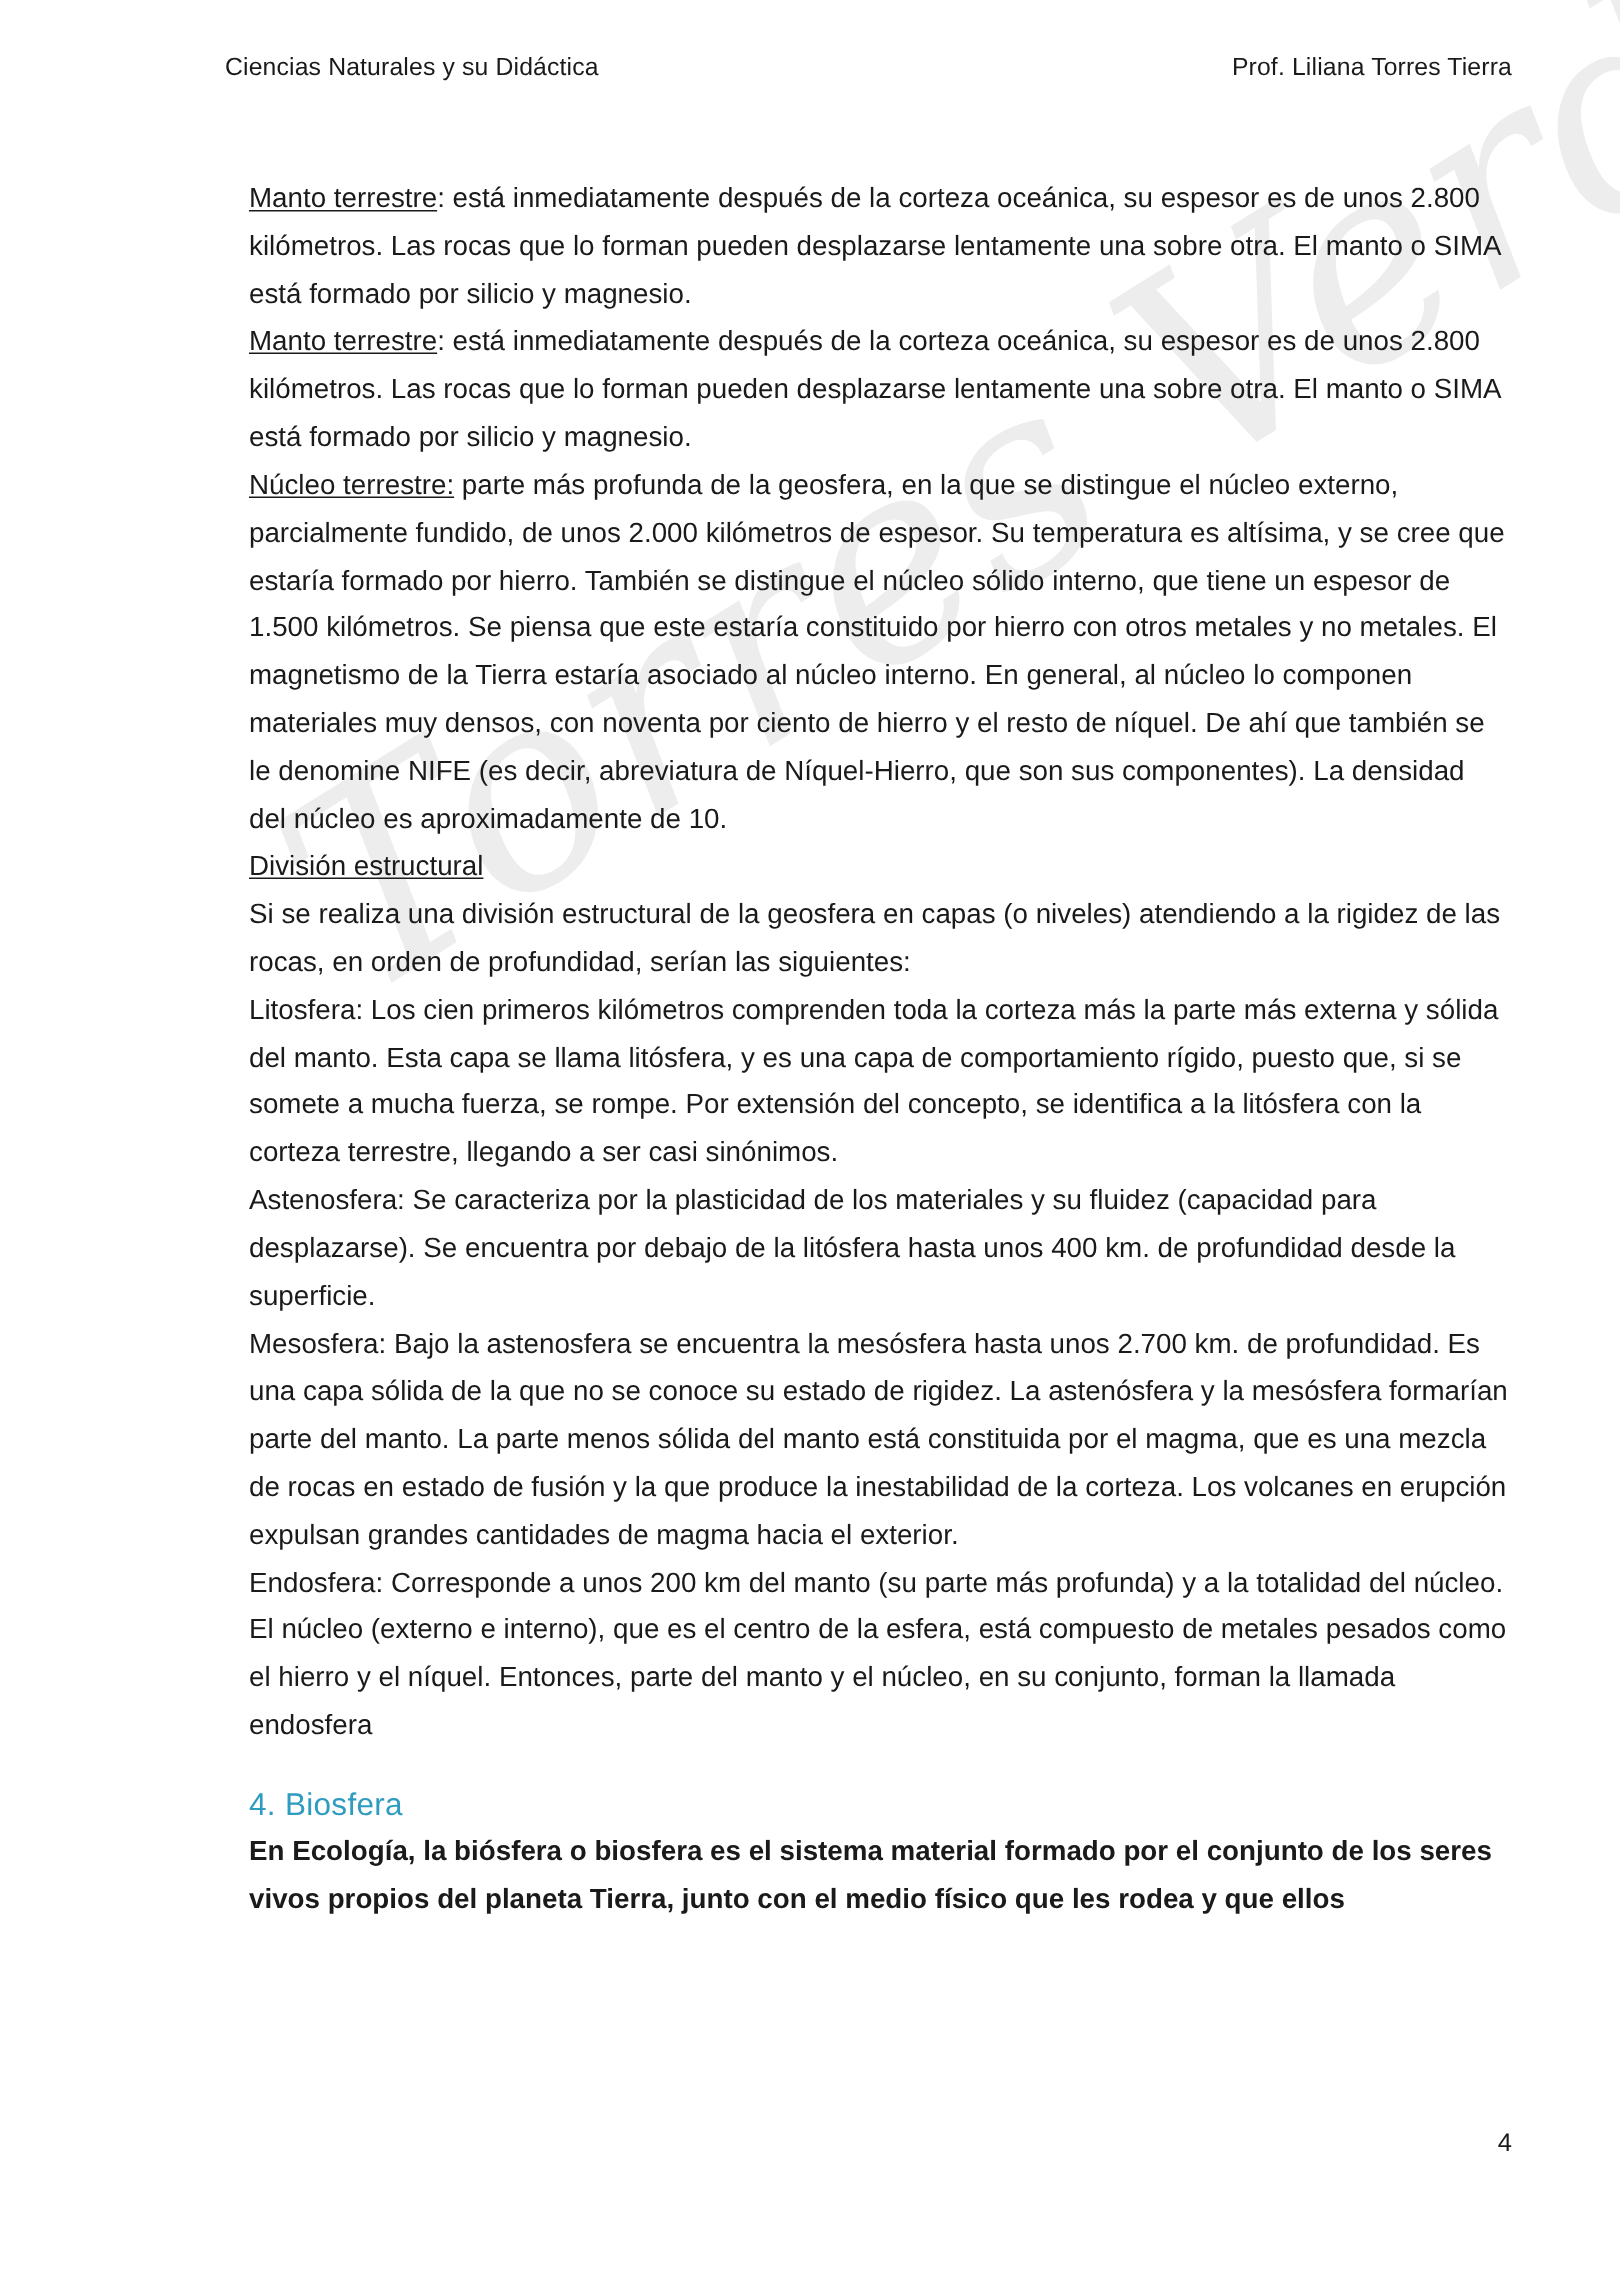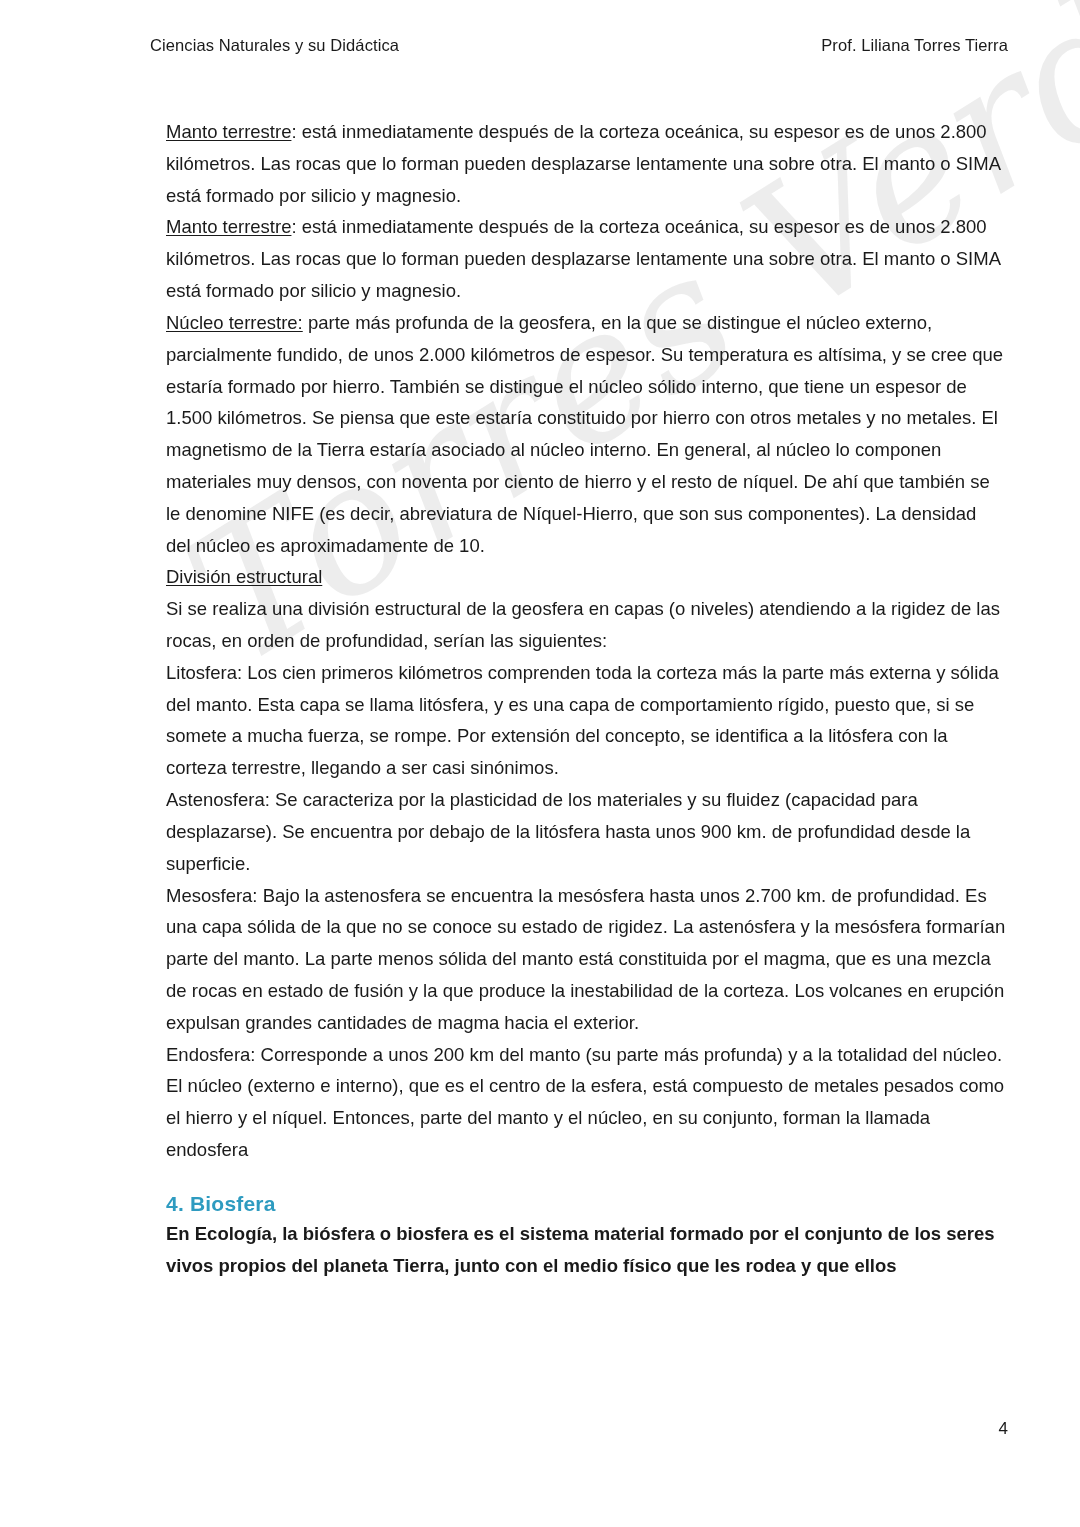--- a/index.html
+++ b/index.html
@@ -52,21 +52,21 @@
     margin-top: 22px;
   }
   .u {
     text-decoration: underline;
     text-underline-offset: 2px;
     text-align: right;
   }
   .section-title {
     margin: 26px 0 2px 0;
     font-size: 21px;
-    font-weight: bold;
+    font-weight: normal;
     color: #2E9BC0;
     letter-spacing: 0.2px;
   }
   .justified {
     text-align: justify;
     text-justify: inter-word;
     font-weight: bold;
   }
   .page-number {
     position: absolute;
@@ -123,21 +123,21 @@
     <p class="para"><span class="u">Manto terrestre</span><span>: está inmediatamente después de la corteza oceánica, su espesor es de unos 2.800 kilómetros. Las rocas que lo forman pueden desplazarse lentamente una sobre otra. El manto o SIMA está formado por silicio y magnesio.</span></p>
 
     <p class="para"><span class="u">Núcleo terrestre:</span><span> parte más profunda de la geosfera, en la que se distingue el núcleo externo, parcialmente fundido, de unos 2.000 kilómetros de espesor. Su temperatura es altísima, y se cree que estaría formado por hierro. También se distingue el núcleo sólido interno, que tiene un espesor de 1.500 kilómetros. Se piensa que este estaría constituido por hierro con otros metales y no metales. El magnetismo de la Tierra estaría asociado al núcleo interno. En general, al núcleo lo componen materiales muy densos, con noventa por ciento de hierro y el resto de níquel. De ahí que también se le denomine NIFE (es decir, abreviatura de Níquel-Hierro, que son sus componentes). La densidad del núcleo es aproximadamente de 10.</span></p>
 
     <p class="para gap"><span class="u">División estructural</span></p>
 
     <p class="para">Si se realiza una división estructural de la geosfera en capas (o niveles) atendiendo a la rigidez de las rocas, en orden de profundidad, serían las siguientes:</p>
 
     <p class="para">Litosfera: Los cien primeros kilómetros comprenden toda la corteza más la parte más externa y sólida del manto. Esta capa se llama litósfera, y es una capa de comportamiento rígido, puesto que, si se somete a mucha fuerza, se rompe. Por extensión del concepto, se identifica a la litósfera con la corteza terrestre, llegando a ser casi sinónimos.</p>
 
-    <p class="para">Astenosfera: Se caracteriza por la plasticidad de los materiales y su fluidez (capacidad para desplazarse). Se encuentra por debajo de la litósfera hasta unos 900 km. de profundidad desde la superficie.</p>
+    <p class="para">Astenosfera: Se caracteriza por la plasticidad de los materiales y su fluidez (capacidad para desplazarse). Se encuentra por debajo de la litósfera hasta unos 400 km. de profundidad desde la superficie.</p>
 
     <p class="para gap">Mesosfera: Bajo la astenosfera se encuentra la mesósfera hasta unos 2.700 km. de profundidad. Es una capa sólida de la que no se conoce su estado de rigidez. La astenósfera y la mesósfera formarían parte del manto. La parte menos sólida del manto está constituida por el magma, que es una mezcla de rocas en estado de fusión y la que produce la inestabilidad de la corteza. Los volcanes en erupción expulsan grandes cantidades de magma hacia el exterior.</p>
 
     <p class="para gap">Endosfera: Corresponde a unos 200 km del manto (su parte más profunda) y a la totalidad del núcleo. El núcleo (externo e interno), que es el centro de la esfera, está compuesto de metales pesados como el hierro y el níquel. Entonces, parte del manto y el núcleo, en su conjunto, forman la llamada endosfera</p>
 
     <h2 class="section-title">4. Biosfera</h2>
 
     <p class="para justified">En Ecología, la biósfera o biosfera es el sistema material formado por el conjunto de los seres vivos propios del planeta Tierra, junto con el medio físico que les rodea y que ellos</p>
 
   </div>

